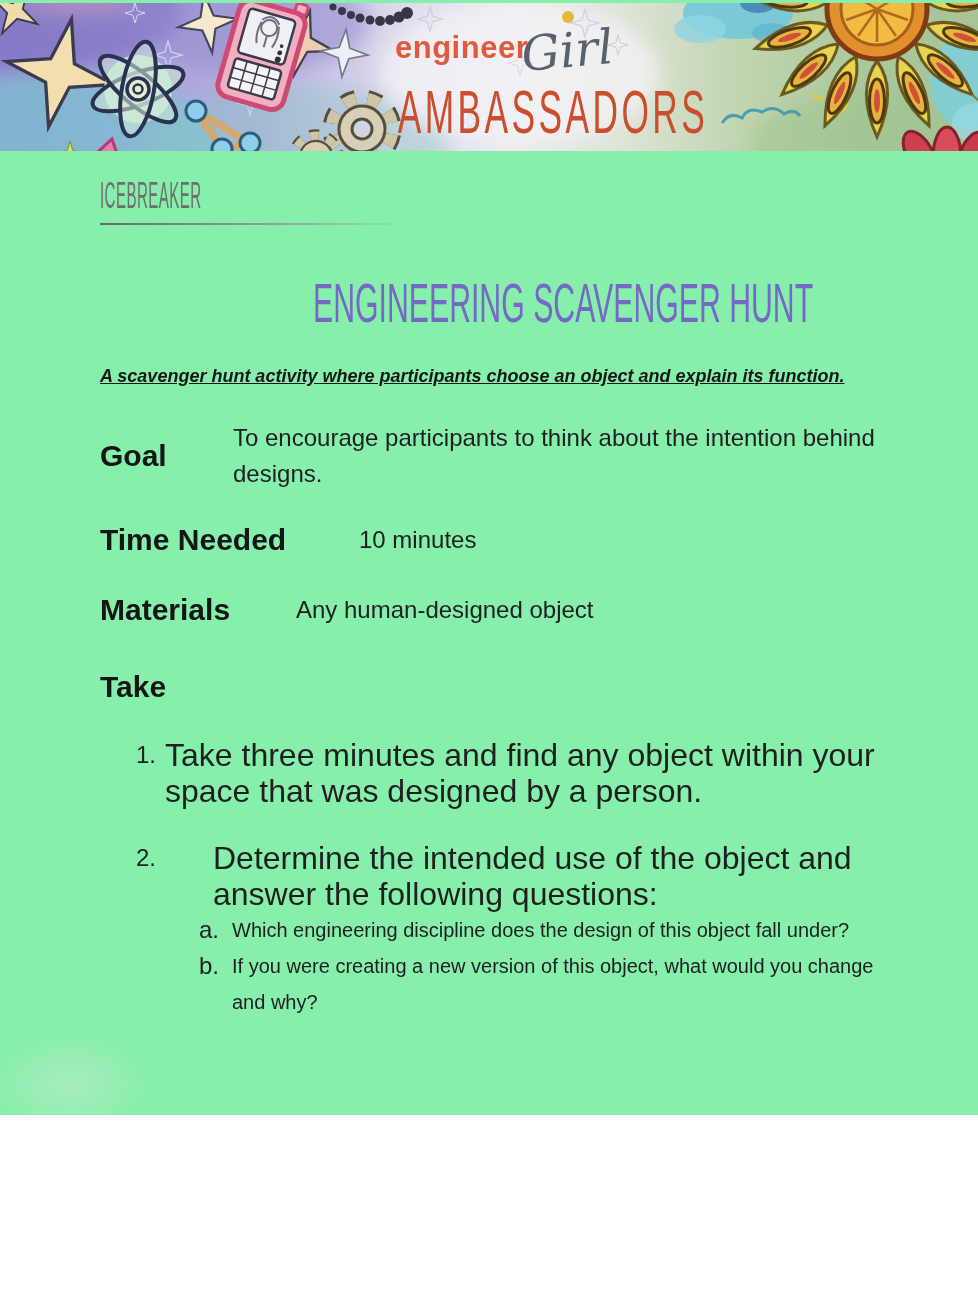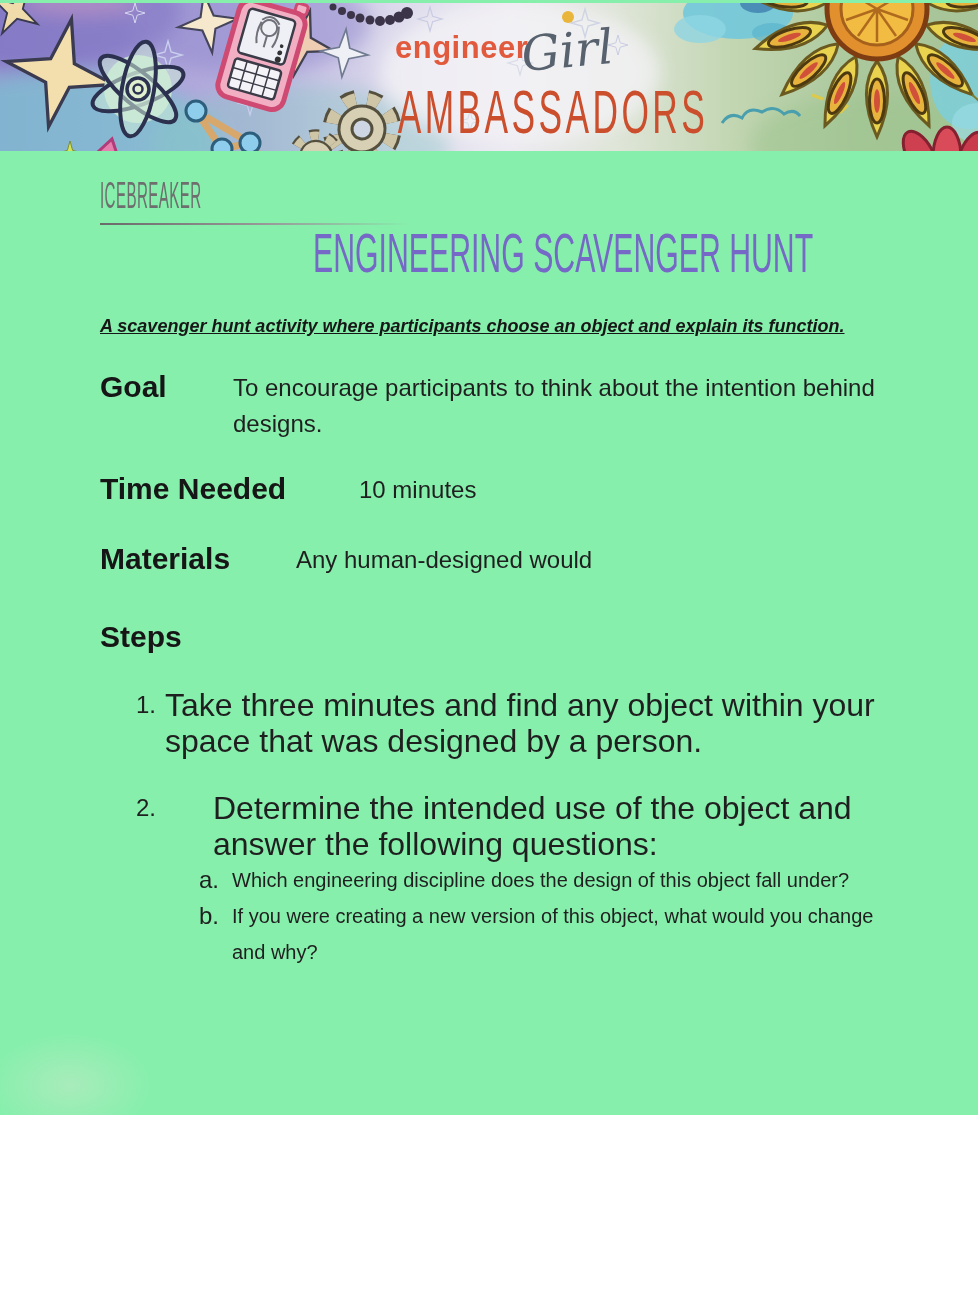--- a/index.html
+++ b/index.html
@@ -27,37 +27,37 @@
     font-size: 36px; line-height: 1; font-weight: 500;
     color: #6e6e6e; letter-spacing: 1px;
     transform: scaleX(0.42); transform-origin: left center;
     white-space: nowrap;
   }
   .eyebrow-rule {
     margin-top: 9px; height: 2px; width: 310px;
     background: linear-gradient(to right, #6a6a6a 0%, #9a9a9a 55%, rgba(160,160,160,0) 100%);
   }
 
-  .title-wrap { text-align: center; }
+  .title-wrap { margin-top: 50px; text-align: center; }
   .title {
     display: inline-block;
     font-size: 56px; line-height: 1; font-weight: 500;
     color: #7668c6; white-space: nowrap;
     transform: scaleX(0.54); transform-origin: center;
   }
 
   .subtitle {
     margin-top: 34px;
     font-size: 18px; line-height: 22px;
     font-style: italic; font-weight: 700;
     color: #171717;
     text-decoration: underline;
   }
 
-  .row { display: flex; align-items: flex-start; }
+  .row { display: flex; align-items: center; }
   .label { font-size: 30px; line-height: 34px; font-weight: 700; color: #161616; flex-shrink: 0; }
   .value { font-size: 24px; line-height: 36px; color: #1f1f1f; }
 
   .row-goal { margin-top: 33px; }
   .row-goal .label { width: 133px; }
   .goal-text { max-width: 650px; }
 
   .row-time { margin-top: 30px; }
   .row-time .label { width: 259px; }
 
@@ -302,24 +302,24 @@
       <p class="value goal-text">To encourage participants to think about the intention behind designs.</p>
     </section>
 
     <section class="row row-time">
       <h2 class="label">Time Needed</h2>
       <p class="value">10 minutes</p>
     </section>
 
     <section class="row row-materials">
       <h2 class="label">Materials</h2>
-      <p class="value">Any human-designed would</p>
+      <p class="value">Any human-designed object</p>
     </section>
 
-    <h2 class="steps-heading">Steps</h2>
+    <h2 class="steps-heading">Take</h2>
 
 
     <div class="list">
 
       <div class="list-item">
         <span class="num">1.</span>
         <p class="item-text w1">Take three minutes and find any object within your space that was designed by a person.</p>
       </div>
 
       <div class="list-item">

